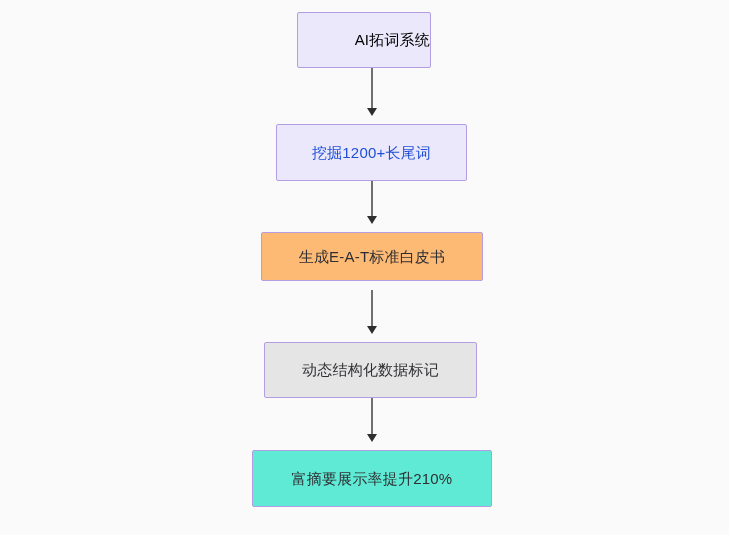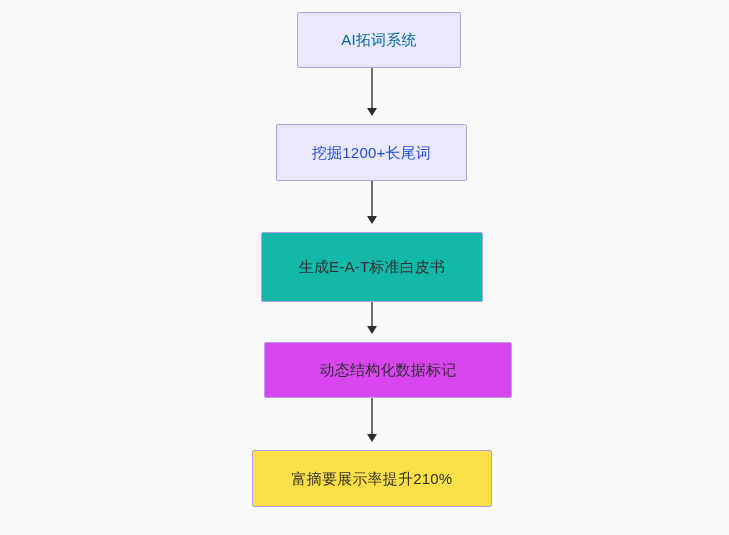--- a/index.html
+++ b/index.html
@@ -72,33 +72,33 @@
   </div>
   <div class="edge" style="left: 366px; top: 290px; width: 12px; height: 44px;">
     <div class="edge-line" style="left: 4.9px; height: 37px; background: rgb(111, 111, 111);"></div>
     <div class="edge-arrow" style="left: 0.5px; top: 36px; border-top-color: rgb(46, 46, 46);"></div>
   </div>
   <div class="edge" style="left: 366px; top: 398px; width: 12px; height: 44px;">
     <div class="edge-line" style="left: 4.9px; height: 37px; background: rgb(111, 111, 111);"></div>
     <div class="edge-arrow" style="left: 0.5px; top: 36px; border-top-color: rgb(46, 46, 46);"></div>
   </div>
 
-  <div class="node" style="left: 297px; top: 12px; width: 164px; height: 56px; background: rgb(236, 232, 251); border-color: rgb(180, 157, 227); color: #0369a1;">
+  <div class="node" style="left: 297px; top: 12px; width: 134px; height: 56px; background: rgb(236, 232, 251); border-color: rgb(180, 157, 227); color: #000000; justify-content: flex-end;">
     <span class="node-label">AI拓词系统</span>
   </div>
 
   <div class="node" style="left: 276px; top: 124px; width: 191px; height: 57px; background: rgb(236, 232, 251); border-color: rgb(180, 157, 227); color: #1d4ed8;">
     <span class="node-label">挖掘1200+长尾词</span>
   </div>
 
-  <div class="node" style="left: 261px; top: 232px; width: 222px; height: 70px; background: #14b8a6; border-color: rgb(180, 157, 227); color: rgb(47, 47, 51);">
+  <div class="node" style="left: 261px; top: 232px; width: 222px; height: 49px; background: #fdba74; border-color: rgb(180, 157, 227); color: rgb(47, 47, 51);">
     <span class="node-label">生成E-A-T标准白皮书</span>
   </div>
 
-  <div class="node" style="left: 264px; top: 342px; width: 248px; height: 56px; background: #d946ef; border-color: rgb(180, 157, 227); color: rgb(47, 47, 51);">
+  <div class="node" style="left: 264px; top: 342px; width: 213px; height: 56px; background: #e5e5e5; border-color: rgb(180, 157, 227); color: rgb(47, 47, 51);">
     <span class="node-label">动态结构化数据标记</span>
   </div>
 
-  <div class="node" style="left: 252px; top: 450px; width: 240px; height: 57px; background: #fde047; border-color: rgb(180, 157, 227); color: rgb(47, 47, 51);">
+  <div class="node" style="left: 252px; top: 450px; width: 240px; height: 57px; background: #5eead4; border-color: rgb(180, 157, 227); color: rgb(47, 47, 51);">
     <span class="node-label">富摘要展示率提升210%</span>
   </div>
 
 </div>
 
 </body></html>

